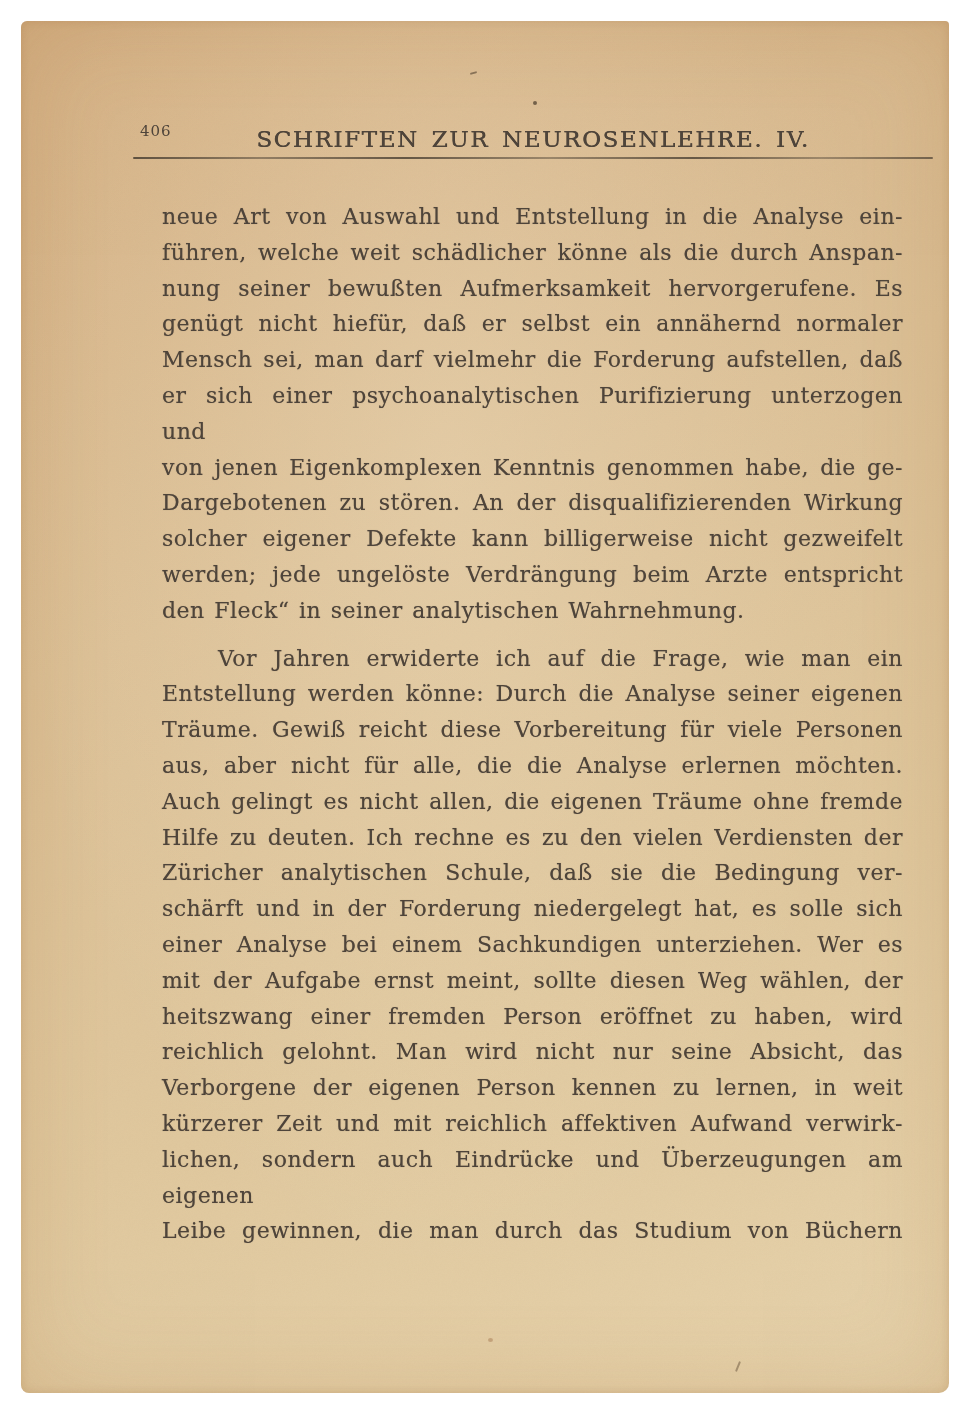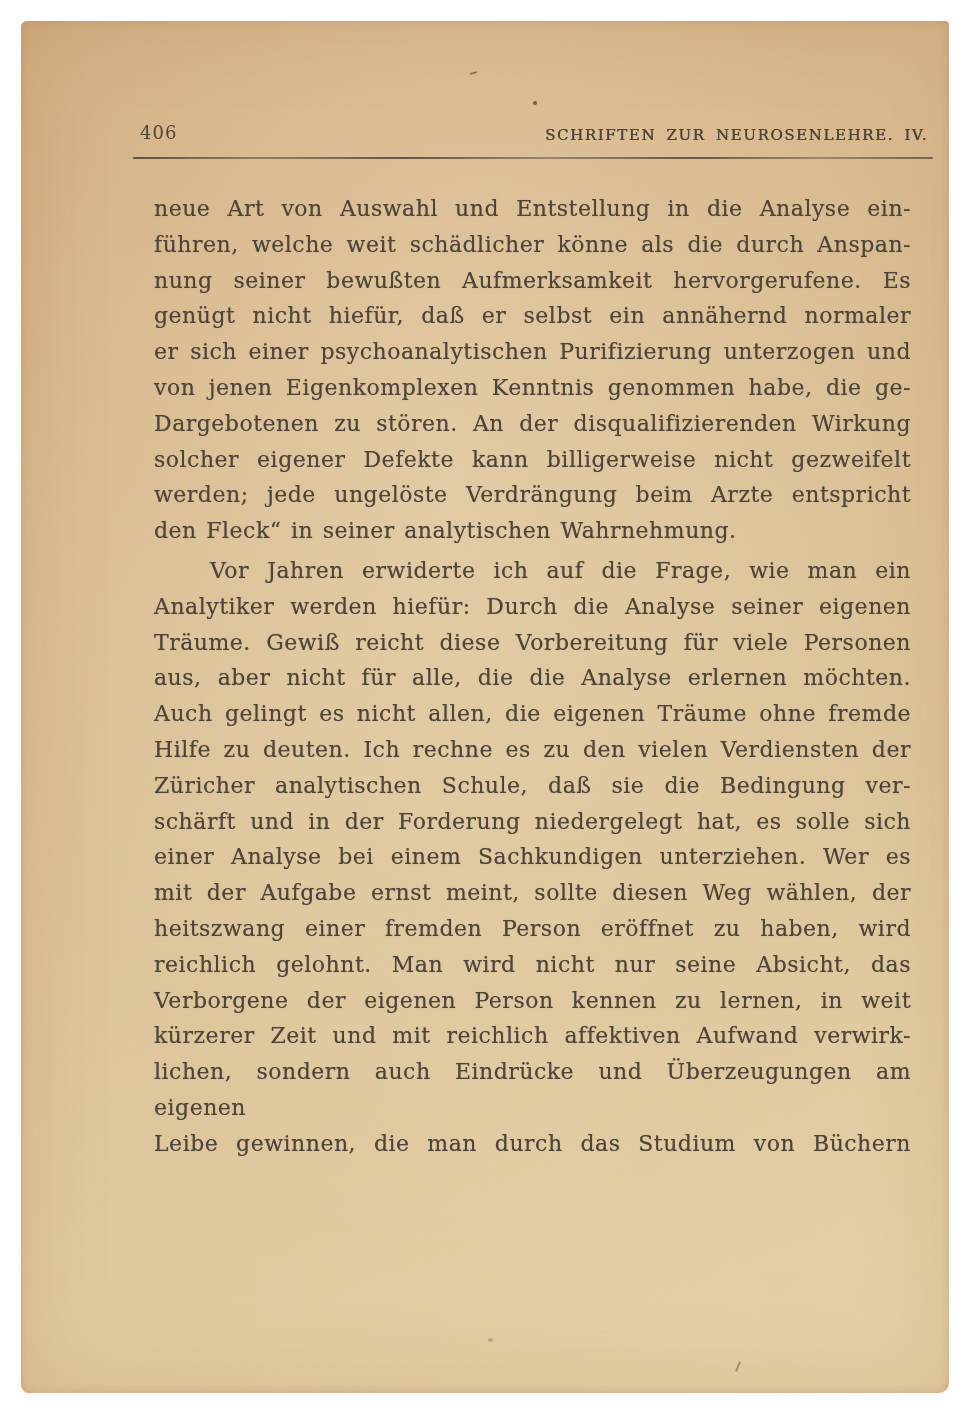--- a/index.html
+++ b/index.html
@@ -30,42 +30,42 @@
     position:absolute;inset:0;pointer-events:none;
     background:radial-gradient(ellipse at 46% 32%,rgba(255,246,222,.22),rgba(255,246,222,0) 62%);
   }
   .texture{position:absolute;inset:0;width:100%;height:100%;pointer-events:none;opacity:.55;}
   .page-header{
     position:absolute;left:117px;top:97px;width:790px;height:40px;
     color:var(--ink);
   }
   .page-number{
     position:absolute;left:2px;top:4px;
-    font-size:18px;letter-spacing:1px;
+    font-size:15px;letter-spacing:1px;
   }
   .running-title{
     position:absolute;left:0;top:8px;width:100%;
-    text-align:right;
-    font-size:15px;letter-spacing:1.6px;word-spacing:4px;
+    text-align:center;
+    font-size:23px;letter-spacing:1.6px;word-spacing:4px;
     text-shadow:.4px 0 0 currentColor;
   }
   .header-rule{
     position:absolute;left:112px;top:136px;width:800px;height:2px;
     background:linear-gradient(90deg,
       rgba(74,63,50,.85) 0%,rgba(74,63,50,.5) 16%,rgba(74,63,50,.82) 34%,
       rgba(74,63,50,.45) 52%,rgba(74,63,50,.8) 70%,rgba(74,63,50,.42) 86%,rgba(74,63,50,.7) 100%);
     border-radius:1px;
   }
   .text-block{
     position:absolute;left:129px;top:166px;width:765px;
     color:var(--ink);
     font-size:22px;line-height:35.8px;letter-spacing:.5px;word-spacing:2px;
     text-shadow:0 0 .7px rgba(78,68,58,.55);
   }
-  .paragraph{margin:4px;}
+  .paragraph{margin:12px;}
   .line{
     text-align:justify;
     text-align-last:justify;
     -moz-text-align-last:justify;
     white-space:normal;
   }
   .line.indent{text-indent:56px;}
   .line.paragraph-end{text-align-last:left;-moz-text-align-last:left;}
   .speck{position:absolute;background:rgba(70,55,38,.55);pointer-events:none;}
   .speck.s1{left:449px;top:51px;width:7px;height:2px;border-radius:2px;transform:rotate(-15deg);}
@@ -97,30 +97,31 @@
   </header>
 
   <div class="header-rule"></div>
 
   <main class="text-block" id="text-block">
       <div class="paragraph">
         <div class="line">neue Art von Auswahl und Entstellung in die Analyse ein-</div>
         <div class="line">führen, welche weit schädlicher könne als die durch Anspan-</div>
         <div class="line">nung seiner bewußten Aufmerksamkeit hervorgerufene. Es</div>
         <div class="line">genügt nicht hiefür, daß er selbst ein annähernd normaler</div>
+        <div class="line">Mensch sei, man darf vielmehr die Forderung aufstellen, daß</div>
         <div class="line">er sich einer psychoanalytischen Purifizierung unterzogen und</div>
         <div class="line">von jenen Eigenkomplexen Kenntnis genommen habe, die ge-</div>
         <div class="line">Dargebotenen zu stören. An der disqualifizierenden Wirkung</div>
         <div class="line">solcher eigener Defekte kann billigerweise nicht gezweifelt</div>
         <div class="line">werden; jede ungelöste Verdrängung beim Arzte entspricht</div>
         <div class="line paragraph-end">den Fleck“ in seiner analytischen Wahrnehmung.</div>
       </div>
       <div class="paragraph">
         <div class="line indent">Vor Jahren erwiderte ich auf die Frage, wie man ein</div>
-        <div class="line">Analytiker werden hiefür: Durch die Analyse seiner eigenen</div>
+        <div class="line">Entstellung werden könne: Durch die Analyse seiner eigenen</div>
         <div class="line">Träume. Gewiß reicht diese Vorbereitung für viele Personen</div>
         <div class="line">aus, aber nicht für alle, die die Analyse erlernen möchten.</div>
         <div class="line">Auch gelingt es nicht allen, die eigenen Träume ohne fremde</div>
         <div class="line">Hilfe zu deuten. Ich rechne es zu den vielen Verdiensten der</div>
         <div class="line">Züricher analytischen Schule, daß sie die Bedingung ver-</div>
         <div class="line">schärft und in der Forderung niedergelegt hat, es solle sich</div>
         <div class="line">einer Analyse bei einem Sachkundigen unterziehen. Wer es</div>
         <div class="line">mit der Aufgabe ernst meint, sollte diesen Weg wählen, der</div>
         <div class="line">heitszwang einer fremden Person eröffnet zu haben, wird</div>
         <div class="line">reichlich gelohnt. Man wird nicht nur seine Absicht, das</div>

